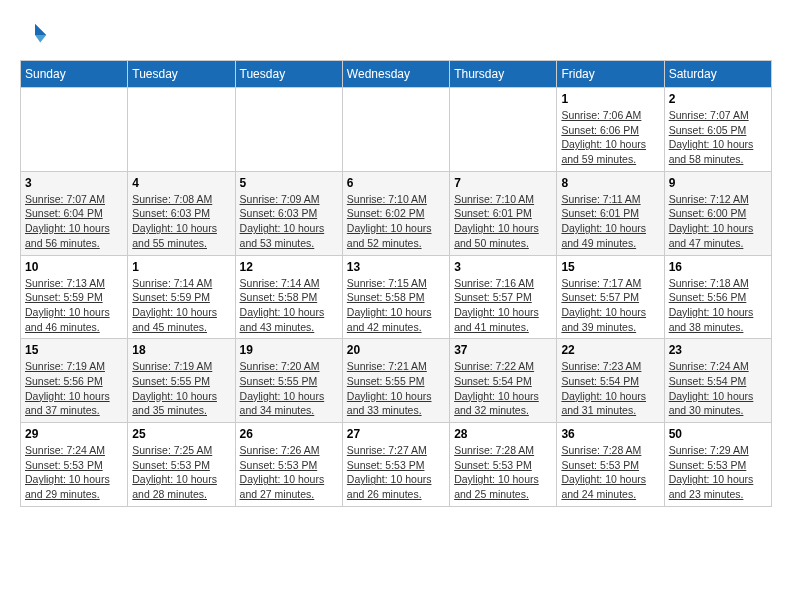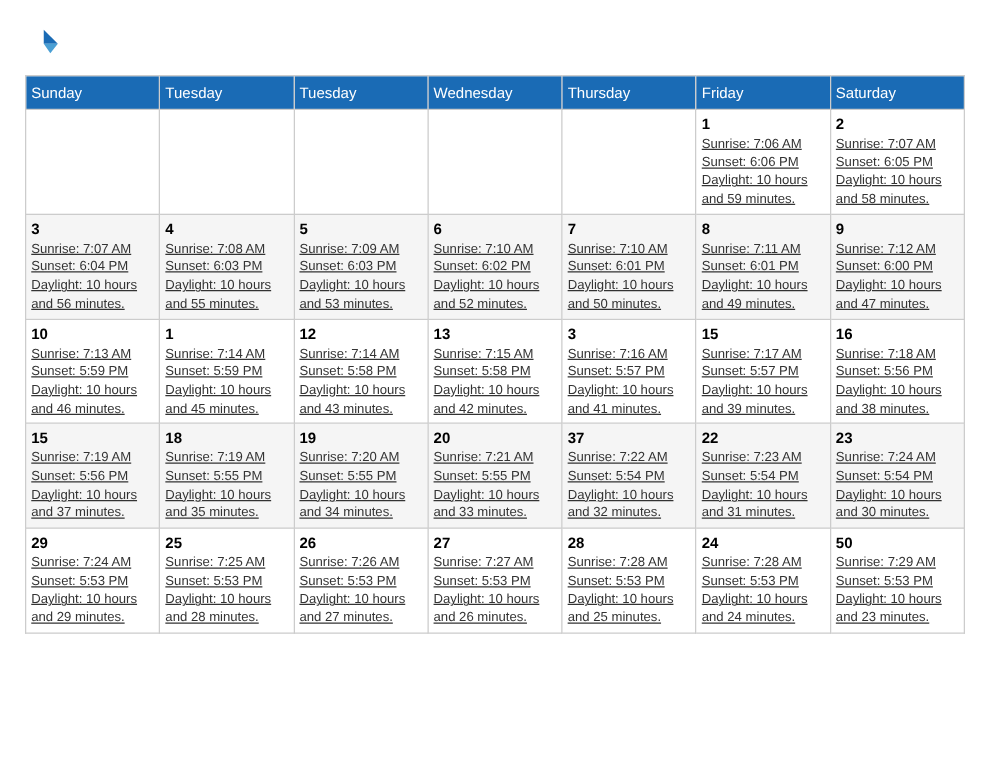--- a/index.html
+++ b/index.html
@@ -238,21 +238,21 @@
         </td>
         <td>
           <span class="day-number">27</span>
           <div class="day-info">Sunrise: 7:27 AM<br>Sunset: 5:53 PM<br>Daylight: 10 hours and 26 minutes.</div>
         </td>
         <td>
           <span class="day-number">28</span>
           <div class="day-info">Sunrise: 7:28 AM<br>Sunset: 5:53 PM<br>Daylight: 10 hours and 25 minutes.</div>
         </td>
         <td>
-          <span class="day-number">24</span>
+          <span class="day-number">36</span>
           <div class="day-info">Sunrise: 7:28 AM<br>Sunset: 5:53 PM<br>Daylight: 10 hours and 24 minutes.</div>
         </td>
         <td>
           <span class="day-number">50</span>
           <div class="day-info">Sunrise: 7:29 AM<br>Sunset: 5:53 PM<br>Daylight: 10 hours and 23 minutes.</div>
         </td>
       </tr>
     </tbody>
 </table>
 

